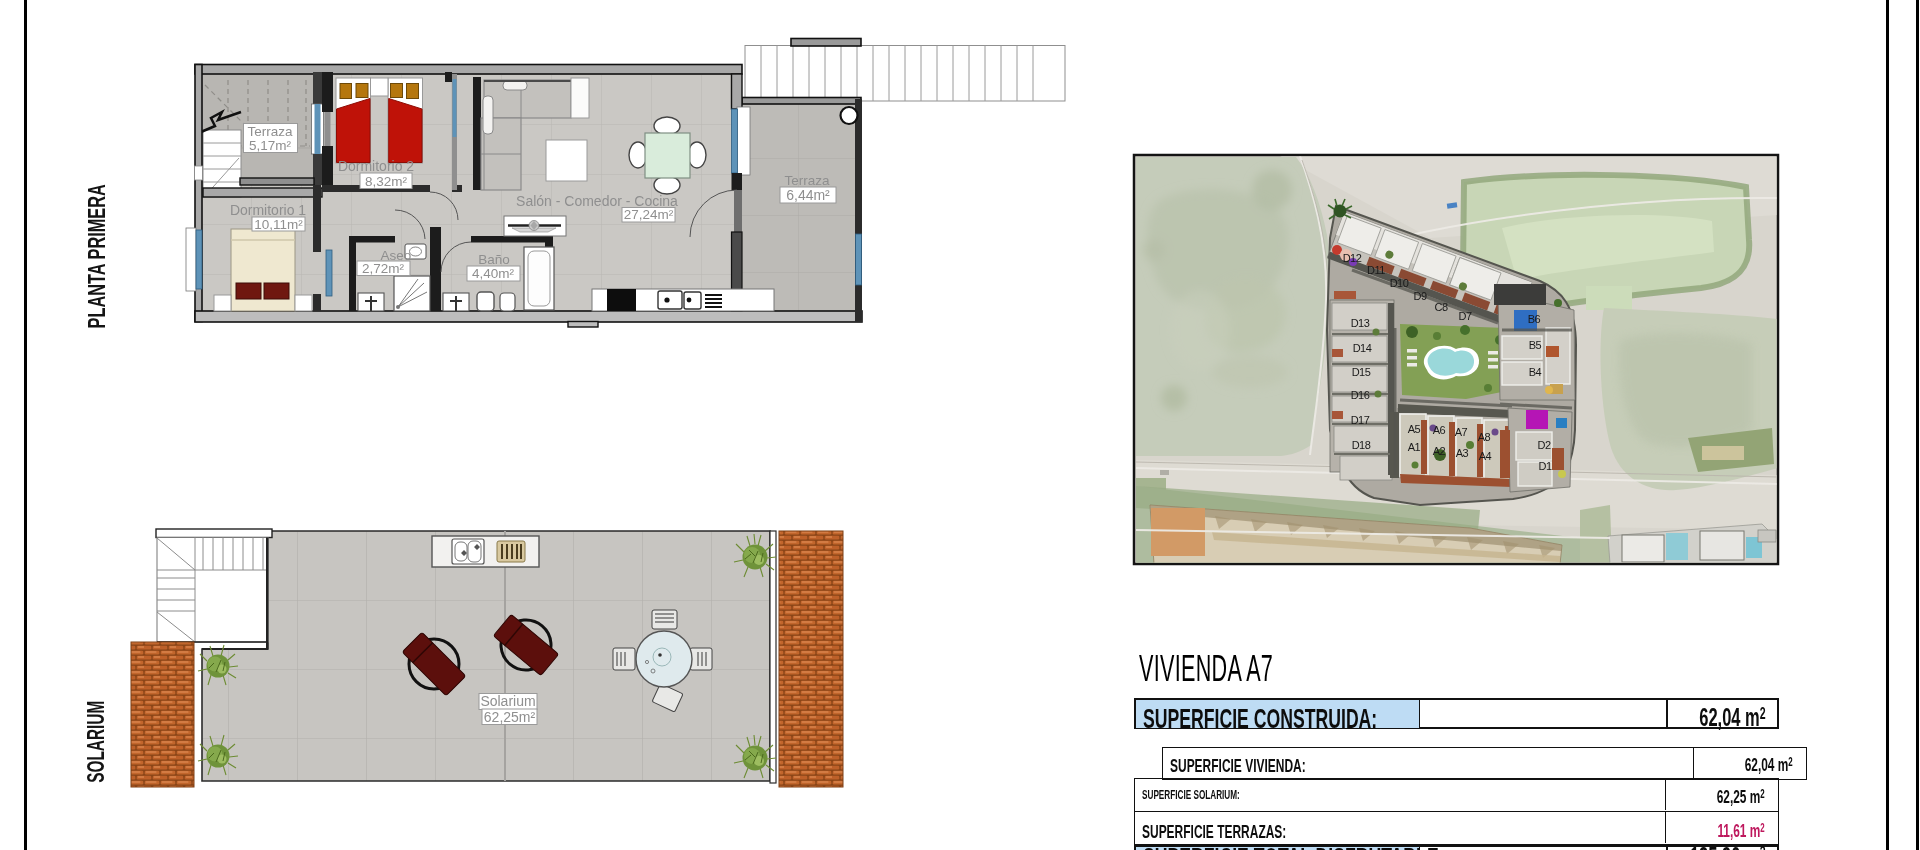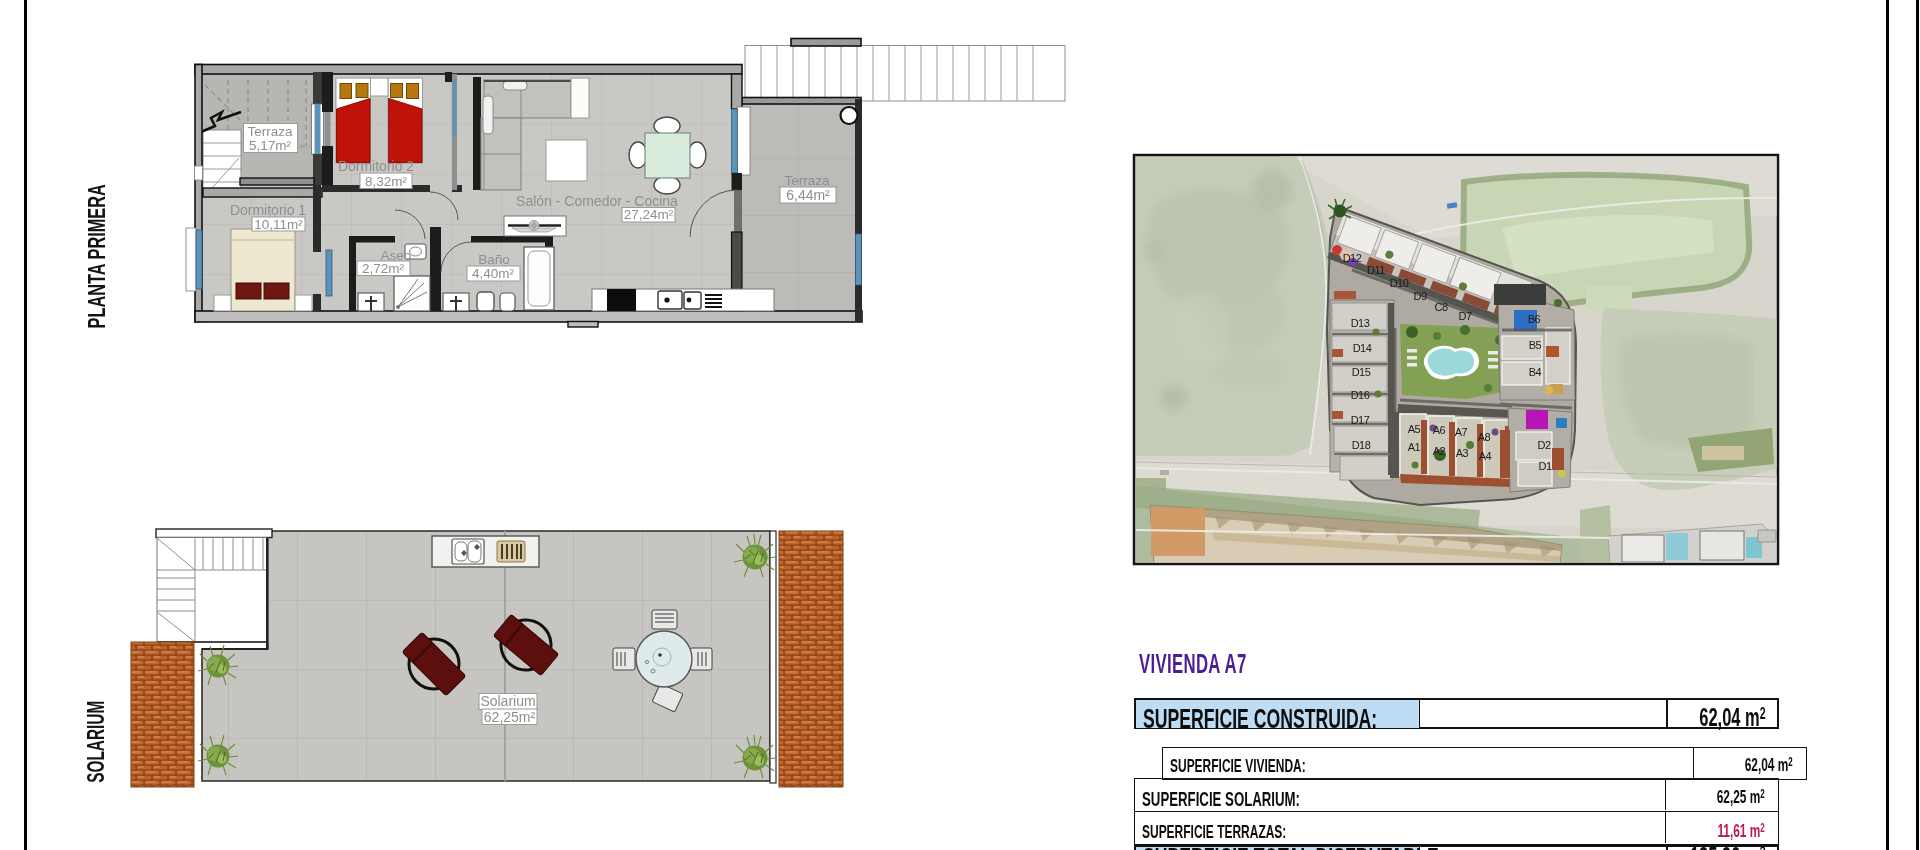--- a/index.html
+++ b/index.html
@@ -701,38 +701,38 @@
       <text x="1484" y="441">A8</text>
       <text x="1414" y="451">A1</text>
       <text x="1439" y="455">A2</text>
       <text x="1462" y="457">A3</text>
       <text x="1485" y="460">A4</text>
     </g>
   </g>
 </g>
 </svg>
 
-<div style="position:absolute;left:1139px;top:648px;font-weight:bold;font-size:28px;color:#4c1d95;"><span style="display:inline-block;transform:scaleX(0.60);transform-origin:left center;white-space:nowrap;letter-spacing:0.5px;">VIVIENDA A7</span></div>
+<div style="position:absolute;left:1139px;top:648px;font-weight:normal;font-size:36px;color:#000000;"><span style="display:inline-block;transform:scaleX(0.60);transform-origin:left center;white-space:nowrap;letter-spacing:0.5px;">VIVIENDA A7</span></div>
 
 <div class="tbl" style="left:1134px;top:698px;width:645px;height:31px;background:#fff;">
   <div style="position:absolute;left:0;top:0;width:283px;height:28px;background:#bedcf4;border-right:1.5px solid #111;">
     <div style="position:absolute;left:7px;top:3px;font-weight:bold;font-size:28px;color:#0d0d0d;"><span style="display:inline-block;transform:scaleX(0.63);transform-origin:left center;white-space:nowrap;">SUPERFICIE CONSTRUIDA:</span></div>
   </div>
   <div style="position:absolute;left:530px;top:0;width:1.5px;height:28px;background:#111;"></div>
   <div style="position:absolute;right:11px;top:3px;font-weight:bold;font-size:25px;color:#0d0d0d;"><span class="cndr" style="transform:scaleX(0.66);">62,04 m<span style="font-size:16px;vertical-align:7px;">2</span></span></div>
 </div>
 
 <div class="tbl" style="left:1134px;top:746.5px;width:645px;height:33px;border-width:1.5px;margin-left:28px;">
   <div style="position:absolute;left:7px;top:7px;font-weight:bold;font-size:19px;color:#0d0d0d;"><span class="cnd" style="transform:scaleX(0.63);">SUPERFICIE VIVIENDA:</span></div>
   <div style="position:absolute;left:530px;top:0;width:1px;height:30px;background:#111;"></div>
   <div style="position:absolute;right:13px;top:7px;font-weight:bold;font-size:18px;color:#0d0d0d;"><span class="cndr" style="transform:scaleX(0.66);">62,04 m<span style="font-size:12px;vertical-align:5px;">2</span></span></div>
 </div>
 
 <div class="tbl" style="left:1134px;top:778px;width:645px;height:34px;border-width:1.5px;">
-  <div style="position:absolute;left:7px;top:8px;font-weight:bold;font-size:21px;color:#0d0d0d;text-align:center;"><span class="cnd" style="transform:scaleX(0.63);">SUPERFICIE SOLARIUM:</span></div>
+  <div style="position:absolute;left:7px;top:8px;font-weight:bold;font-size:13px;color:#0d0d0d;text-align:center;"><span class="cnd" style="transform:scaleX(0.63);">SUPERFICIE SOLARIUM:</span></div>
   <div style="position:absolute;left:530px;top:0;width:1px;height:31px;background:#111;"></div>
   <div style="position:absolute;right:13px;top:8px;font-weight:bold;font-size:18px;color:#0d0d0d;"><span class="cndr" style="transform:scaleX(0.66);">62,25 m<span style="font-size:12px;vertical-align:5px;">2</span></span></div>
 </div>
 
 <div class="tbl" style="left:1134px;top:810.5px;width:645px;height:34px;border-width:1.5px;text-decoration:underline;">
   <div style="position:absolute;left:7px;top:9px;font-weight:bold;font-size:19px;color:#0d0d0d;"><span class="cnd" style="transform:scaleX(0.63);">SUPERFICIE TERRAZAS:</span></div>
   <div style="position:absolute;left:530px;top:0;width:1px;height:31px;background:#111;"></div>
   <div style="position:absolute;right:13px;top:9px;font-weight:bold;font-size:18px;color:#be185d;"><span class="cndr" style="transform:scaleX(0.66);">11,61 m<span style="font-size:12px;vertical-align:5px;">2</span></span></div>
 </div>
 

